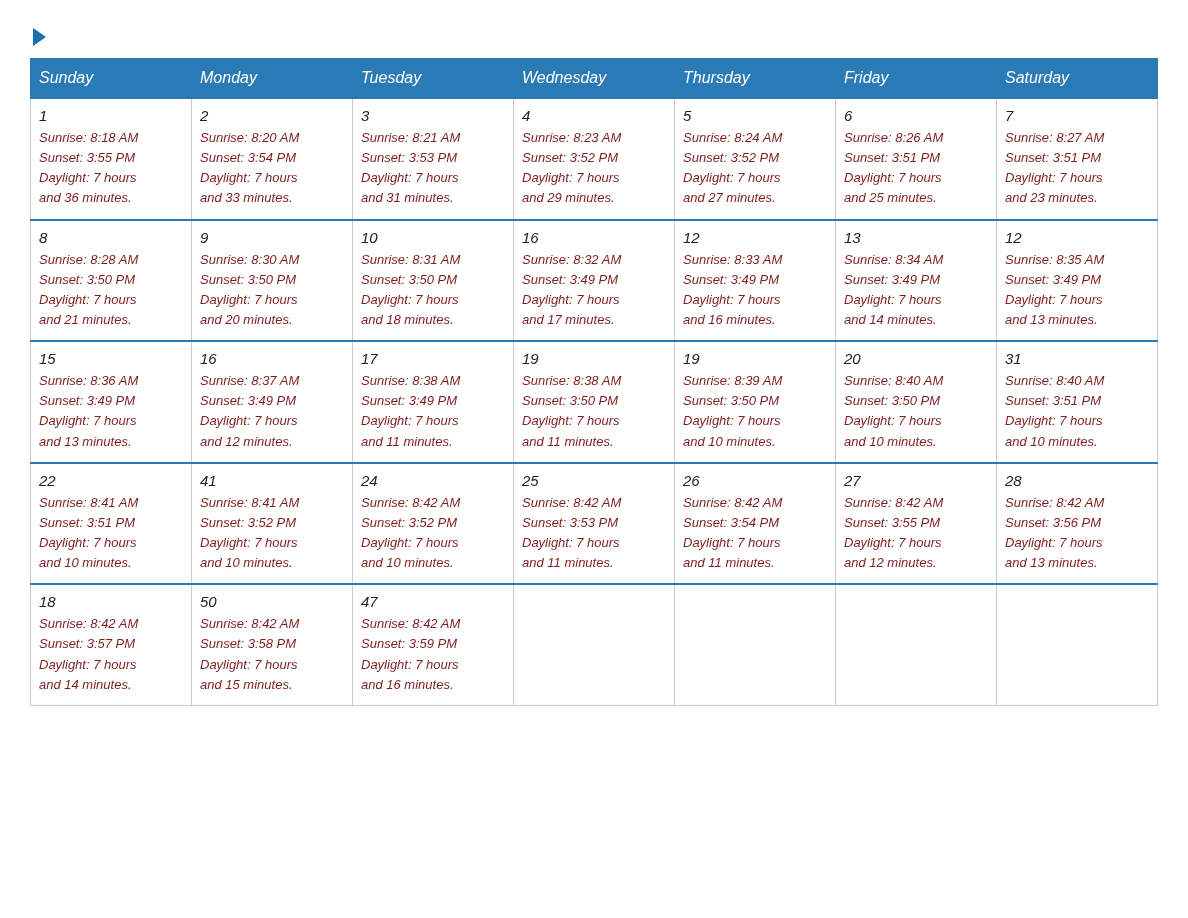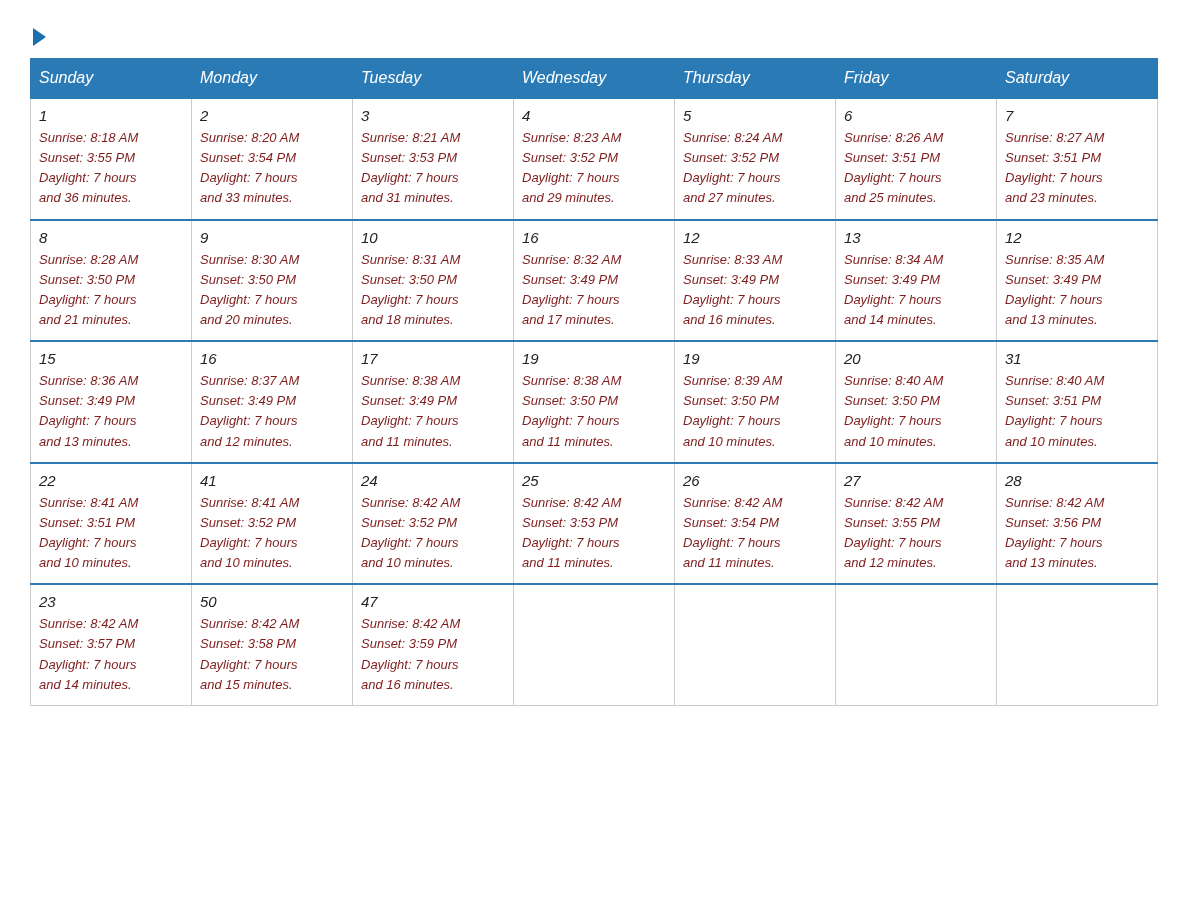--- a/index.html
+++ b/index.html
@@ -229,21 +229,21 @@
         <span class="day-number">27</span>
         <div class="day-info">Sunrise: 8:42 AM<br>Sunset: 3:55 PM<br>Daylight: 7 hours<br>and 12 minutes.</div>
       </td>
         <td>
         <span class="day-number">28</span>
         <div class="day-info">Sunrise: 8:42 AM<br>Sunset: 3:56 PM<br>Daylight: 7 hours<br>and 13 minutes.</div>
       </td>
       </tr>
       <tr>
         <td>
-        <span class="day-number">23</span>
+        <span class="day-number">18</span>
         <div class="day-info">Sunrise: 8:42 AM<br>Sunset: 3:57 PM<br>Daylight: 7 hours<br>and 14 minutes.</div>
       </td>
         <td>
         <span class="day-number">50</span>
         <div class="day-info">Sunrise: 8:42 AM<br>Sunset: 3:58 PM<br>Daylight: 7 hours<br>and 15 minutes.</div>
       </td>
         <td>
         <span class="day-number">47</span>
         <div class="day-info">Sunrise: 8:42 AM<br>Sunset: 3:59 PM<br>Daylight: 7 hours<br>and 16 minutes.</div>
       </td>

